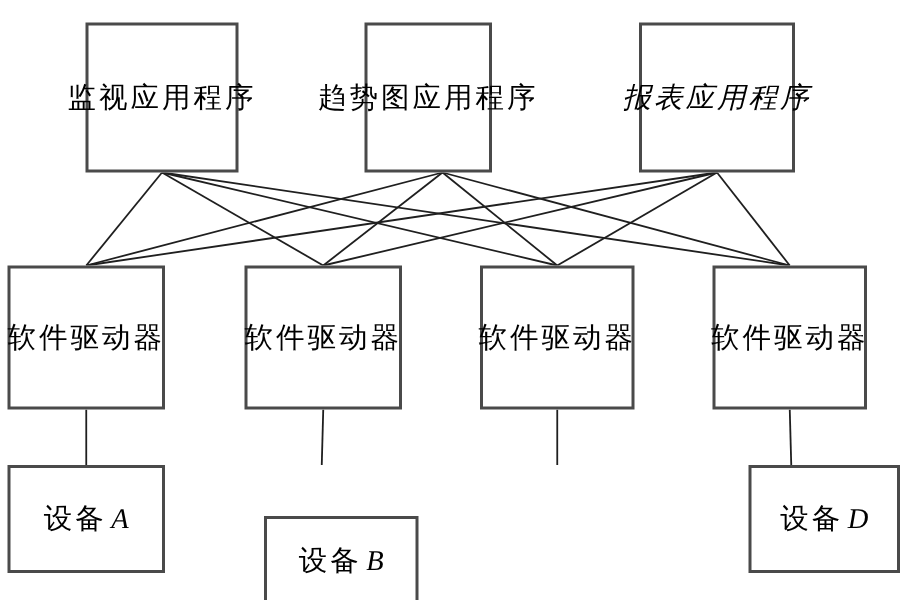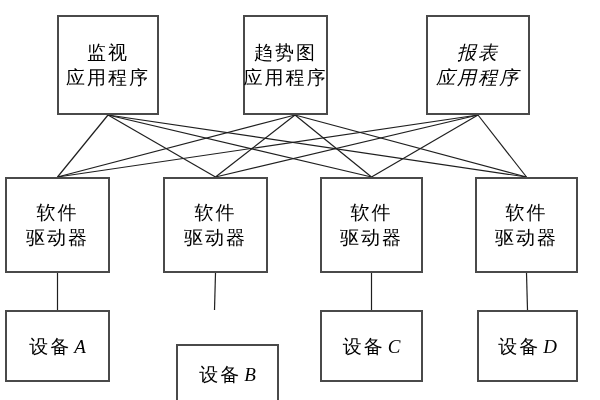--- a/index.html
+++ b/index.html
@@ -21,21 +21,21 @@
     top: 0;
     width: 600px;
     height: 400px;
   }
   .node {
     position: absolute;
     box-sizing: border-box;
     background: #ffffff;
     border: 2px solid #4a4a4a;
     display: flex;
-    flex-direction: column;
+    flex-direction: row;
     align-items: center;
     justify-content: center;
     color: #000000;
   }
   .node .line {
     font-size: 19px;
     line-height: 25px;
     letter-spacing: 2px;
     white-space: nowrap;
   }
@@ -95,19 +95,16 @@
     <div class="node driver" style="left: 475px; top: 177px; width: 103px; height: 96px; border-color: rgb(74, 74, 74);">
       <div class="line">软件</div>
       <div class="line">驱动器</div>
     </div>
     <div class="node device" style="left: 5px; top: 310px; width: 105px; height: 72px; border-color: rgb(74, 74, 74);">
       <div class="line">设备<span class="it">A</span></div>
     </div>
     <div class="node device" style="left: 176px; top: 310px; width: 103px; height: 60px; border-color: rgb(74, 74, 74); margin-top: 34px;">
       <div class="line">设备<span class="it">B</span></div>
     </div>
-    <div class="node device" style="left: 320px; top: 310px; width: 103px; height: 72px; border-color: rgb(74, 74, 74);">
-      <div class="line">设备<span class="it">C</span></div>
-    </div>
-    <div class="node device" style="left: 477px; top: 310px; width: 101px; height: 72px; border-color: rgb(74, 74, 74);">
+    <div class="node device" style="left: 499px; top: 310px; width: 101px; height: 72px; border-color: rgb(74, 74, 74);">
       <div class="line">设备<span class="it">D</span></div>
     </div>
   </div>
 
 </body></html>

